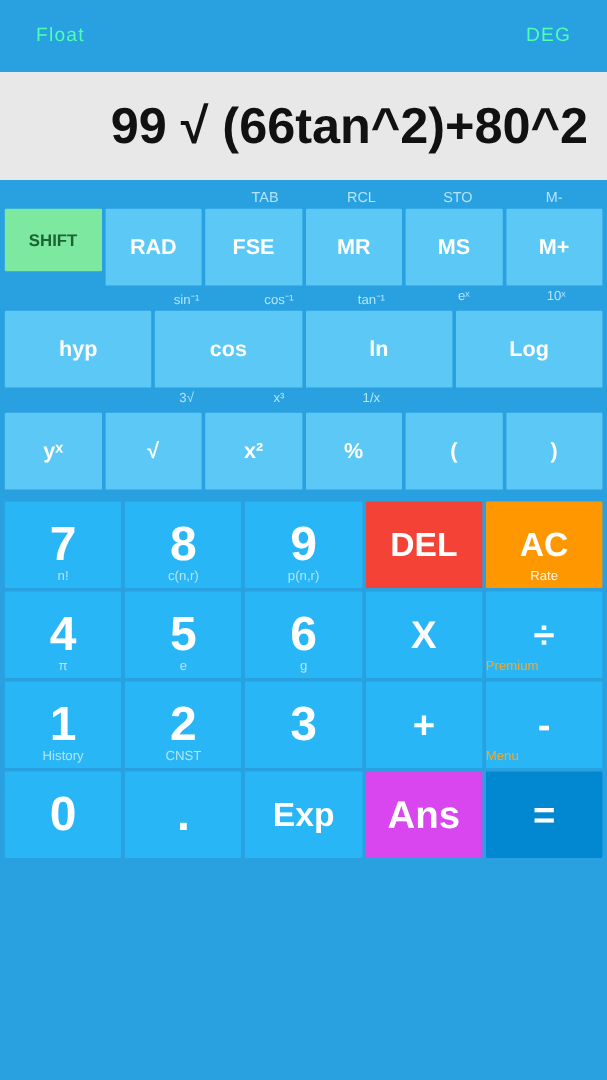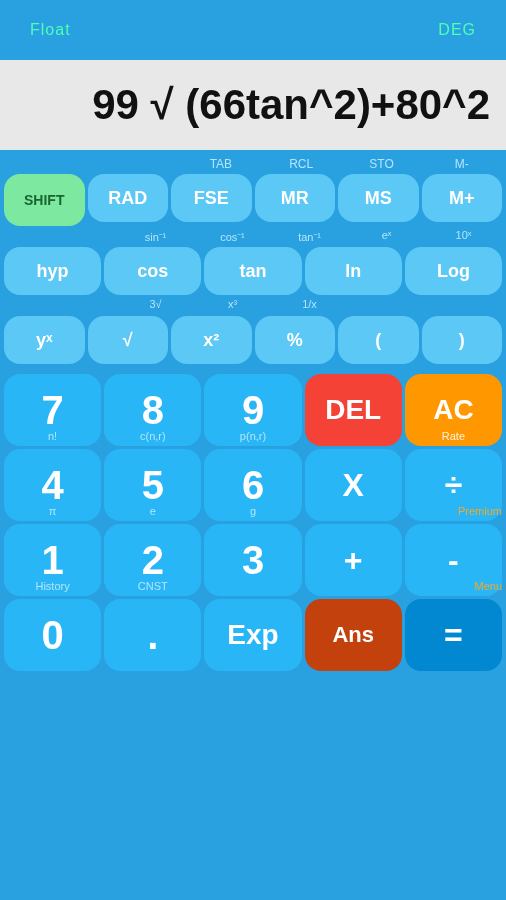--- a/index.html
+++ b/index.html
@@ -60,36 +60,36 @@
     .key-row {
       display: flex;
       gap: 3px;
       padding: 0 4px;
       margin-bottom: 3px;
     }
 
     .key {
       flex: 1;
       height: 52px;
-      border-radius: 16px;
+      border-radius: 1px;
       border: none;
       cursor: pointer;
       font-size: 18px;
       font-weight: bold;
       display: flex;
       flex-direction: column;
       align-items: center;
       justify-content: center;
       position: relative;
       color: white;
     }
 
     .key-sci {
       background: #5bc8f5;
-      height: 48px;
+      height: 64px;
     }
     .key-sci .key-main {
       font-size: 18px;
       color: white;
       font-weight: bold;
     }
 
     .key-shift {
       background: #7de8a0;
       color: #1a6630;
@@ -119,21 +119,21 @@
       font-size: 32px;
       color: white;
       height: 72px;
     }
     .key-op .key-sub {
       font-size: 11px;
       color: #f9a825;
       position: absolute;
       bottom: 4px;
       left: 0; right: 0;
-      text-align: right;
+      text-align: left;
       font-weight: normal;
     }
 
     .key-del {
       background: #f44336;
       font-size: 28px;
       font-weight: bold;
       color: white;
       height: 72px;
     }
@@ -168,22 +168,22 @@
     }
 
     .key-equals {
       background: #0288d1;
       font-size: 32px;
       color: white;
       height: 72px;
     }
 
     .key-ans {
-      background: #c2410c;
-      font-size: 22px;
+      background: #d946ef;
+      font-size: 32px;
       color: white;
       height: 72px;
     }
 
     
     .sub-row {
       display: flex;
       gap: 0;
       padding: 0 4px;
       height: 18px;
@@ -253,23 +253,20 @@
   </div>
 
   <div class="key-row">
     <button class="key key-sci">
       <span class="key-main">hyp</span>
     </button>
     <button class="key key-sci">
       <span class="key-main">cos</span>
     </button>
     <button class="key key-sci">
-      <span class="key-main">tan</span>
-    </button>
-    <button class="key key-sci">
       <span class="key-main">ln</span>
     </button>
     <button class="key key-sci">
       <span class="key-main">Log</span>
     </button>
   </div>
 
   <div class="sub-row">
     <div class="sub-cell"></div>
     <div class="sub-cell">3√</div>

